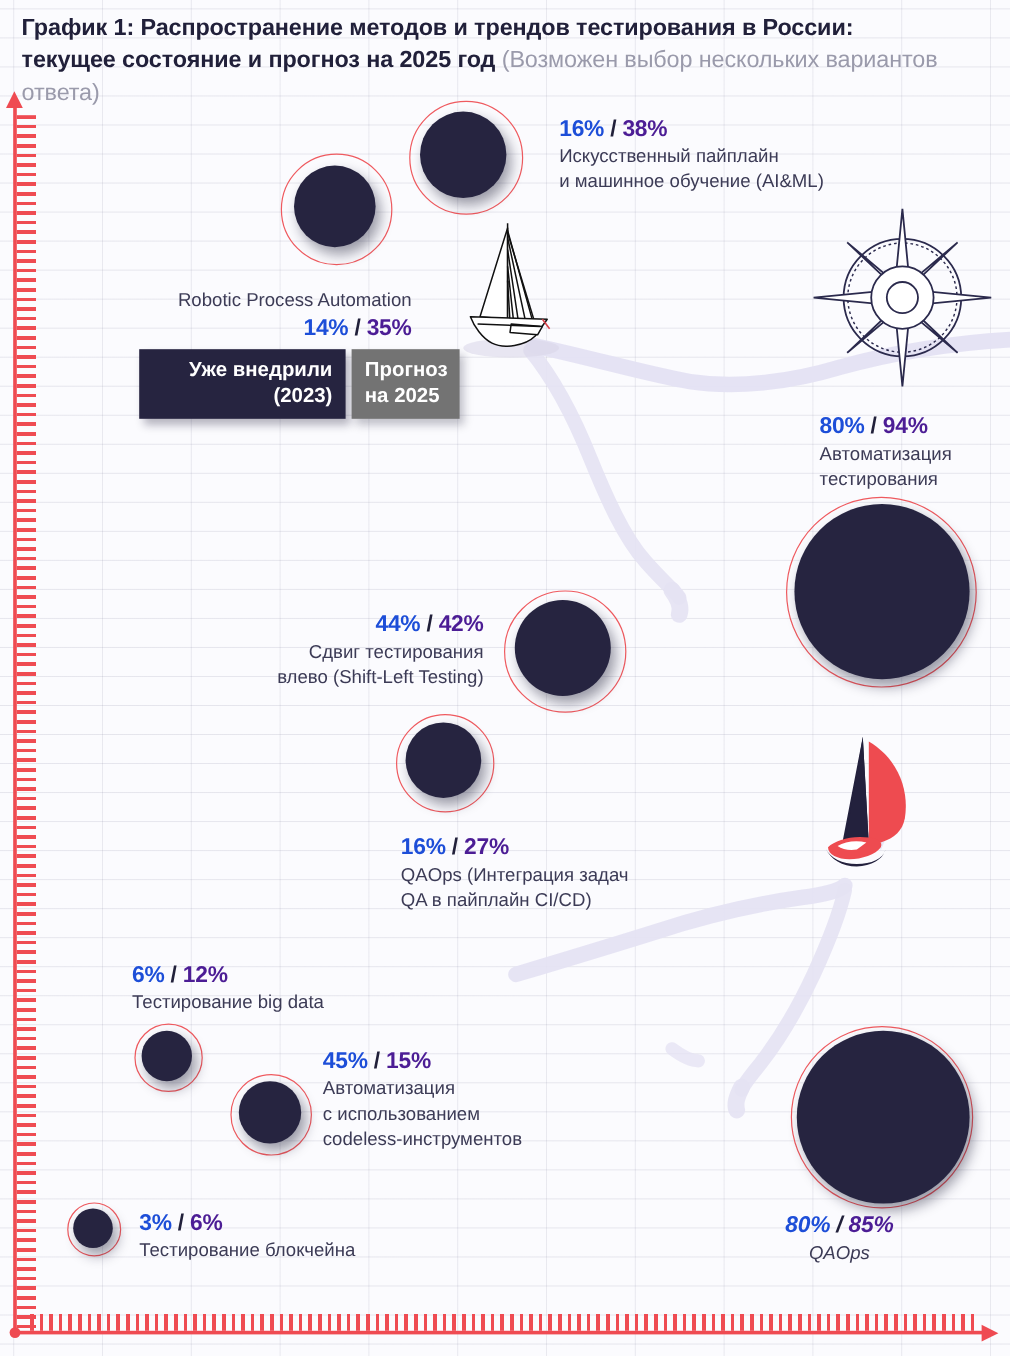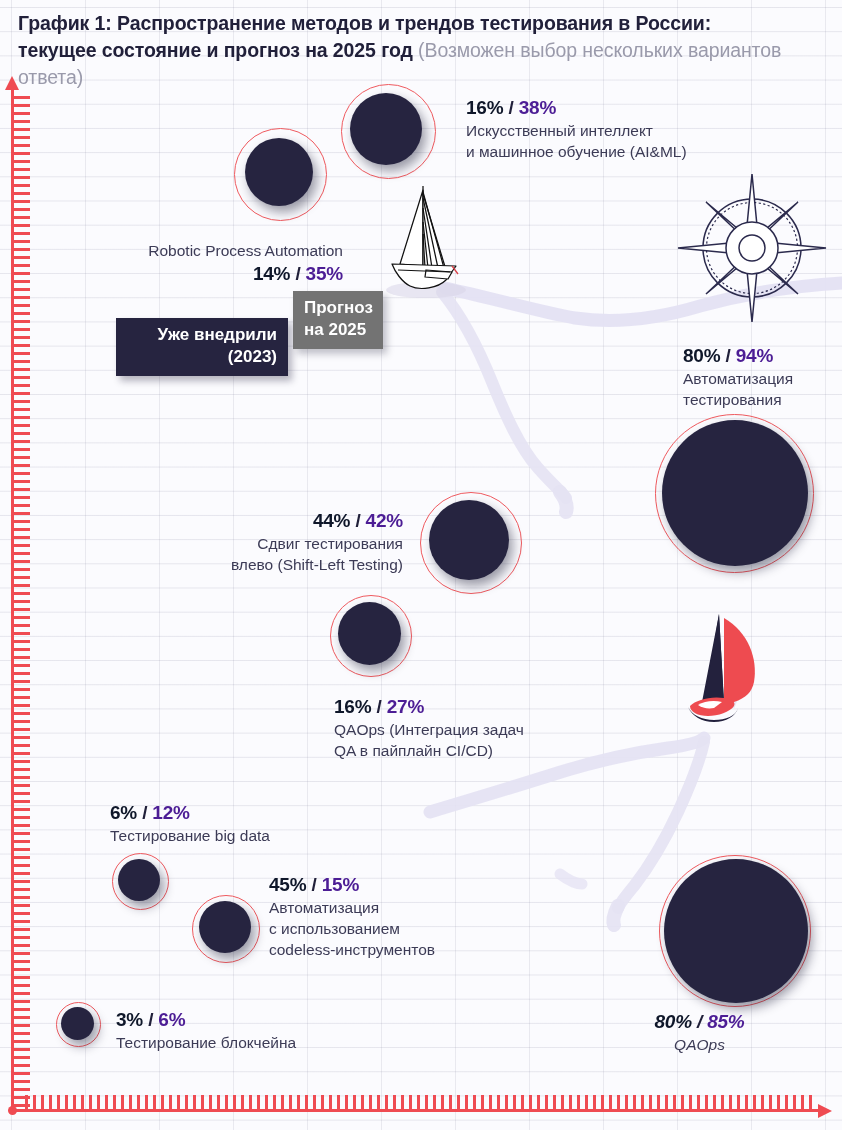--- a/index.html
+++ b/index.html
@@ -79,32 +79,32 @@
   }
   .bubble .core{
     position:absolute;border-radius:50%;
     background:#262440;
     box-shadow:4px 6px 11px rgba(20,18,45,.42);
   }
   
   .lbl{position:absolute;z-index:12;line-height:21px;}
   .lbl .pct{font-size:19px;font-weight:700;color:#21203a;white-space:nowrap;
             line-height:25px;letter-spacing:-.2px;}
-  .lbl .pct .b{color:#0f172a;}
+  .lbl .pct .b{color:#1d4ed8;}
   .lbl .pct .r{color:#4c1d95;}
   .lbl .pct .sep{color:#21203a;font-weight:700;}
   .lbl .nm{font-size:15.5px;color:#3c3b56;font-weight:400;line-height:21px;}
   .lbl.right{text-align:right;}
   
   .legend{position:absolute;z-index:20;display:flex;align-items:flex-start;}
   .lg-box{
     font-size:17px;font-weight:700;color:#ffffff;line-height:22px;
     padding:6px 11px 8px 11px;box-sizing:border-box;
   }
-  .lg-dark{background:#262440;text-align:right;box-shadow:4px 5px 7px rgba(20,18,45,.3);margin-top:27px;}
+  .lg-dark{background:#262440;text-align:right;box-shadow:4px 5px 7px rgba(20,18,45,.3);}
   .lg-red{background:#737373;text-align:left;box-shadow:4px 5px 7px rgba(20,18,45,.25);}
   
   .art{position:absolute;z-index:10;pointer-events:none;}
 </style>
 </head>
 <body>
 
 <div id="stage">
 
   <div class="grid"></div>
@@ -178,21 +178,21 @@
     <path d="M22,101 C26,110 36,116 48,116 C60,116 70,110 72,102 C70,110 60,114 48,114 C36,114 26,109 22,101 Z" fill="#23213d"></path>
   </svg>
 
   <div class="bubble" style="left:341px;top:84px;width:95px;height:95px;">
     <div class="core" style="left:8px;top:8px;width:72px;height:72px;"></div>
   </div>
   <div class="lbl" style="left:466px;top:95px;width:290px;">
     <div class="pct">
       <span class="b">16%</span><span class="sep"> / </span><span class="r">38%</span>
     </div>
-    <div class="nm">Искусственный интеллект</div>
+    <div class="nm">Искусственный пайплайн</div>
     <div class="nm">и машинное обучение (AI&amp;ML)</div>
   </div>
 
   <div class="bubble" style="left:234px;top:128px;width:93px;height:93px;">
     <div class="core" style="left:10px;top:9px;width:68px;height:68px;"></div>
   </div>
   <div class="lbl right" style="left:68px;top:240px;width:275px;">
     <div class="nm">Robotic Process Automation</div>
     <div class="pct">
       <span class="b">14%</span><span class="sep"> / </span><span class="r">35%</span>

